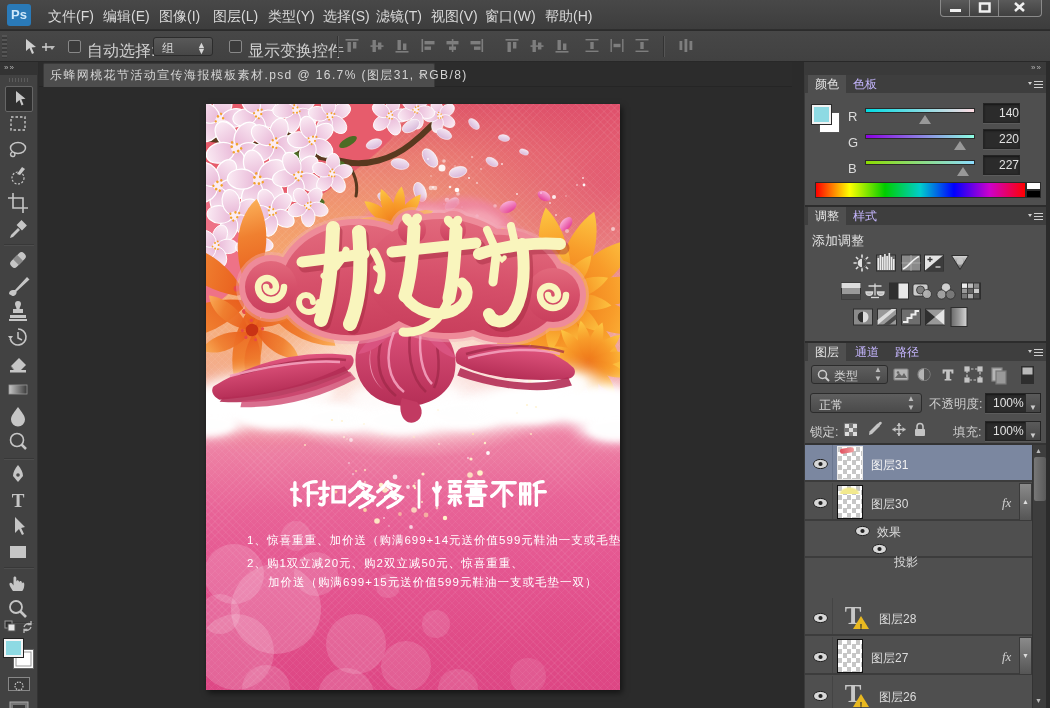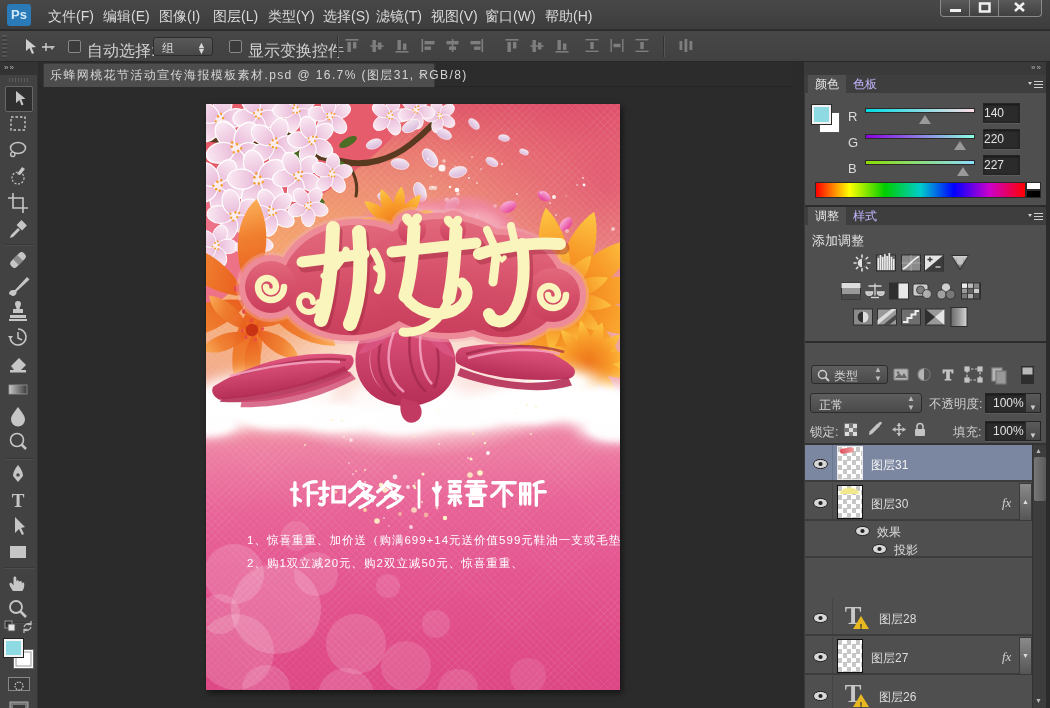--- a/index.html
+++ b/index.html
@@ -63,21 +63,21 @@
 #dockhead{position:absolute;left:0;top:0;width:258px;height:13px;background:#3a3a3a;
   color:#b5b5b5;font-size:8px;line-height:12px;text-align:right;padding-right:8px;letter-spacing:1px}
 .panel{position:absolute;left:1px;width:257px;background:#4f4f4f}
 .ptabs{position:absolute;left:0;top:0;right:0;height:18px;background:#3e3e3e}
 .ptab{position:absolute;top:0;height:18px;font-size:12px;line-height:18px;text-align:center}
 .ptab.on{background:#4f4f4f;color:#e4e4e4}
 .ptab.off{color:#c4b5fd}
 .pmenu{position:absolute;right:6px;top:5px;width:16px;height:9px}
 .numbox{position:absolute;width:37px;height:20px;background:#2b2b2b;border:1px solid #242424;
   box-shadow:inset 0 1px 2px rgba(0,0,0,.5), 0 1px 0 rgba(255,255,255,.08);
-  color:#e2e2e2;font-size:12px;line-height:18px;text-align:left}
+  color:#e2e2e2;font-size:12px;line-height:18px;text-align:right}
 .slidertrack{position:absolute;height:5px;border:1px solid #2a2a2a}
 .sthumb{position:absolute;width:0;height:0;border-left:6px solid transparent;
   border-right:6px solid transparent;border-bottom:9px solid #999}
 .sliderlabel{position:absolute;font-size:13px;color:#dcdcdc}
 
 .lrow{position:absolute;left:0;width:256px;background:#4f4f4f;border-bottom:2px solid #3c3c3c}
 .eyecol{position:absolute;left:0;top:0;width:40px;height:100%;border-right:1px solid #444}
 .lthumb{position:absolute;left:44px;width:26px;height:34px;border:1px solid #1a1a1a;
   background:
    repeating-conic-gradient(#ffffff 0 25%, #c6c6c6 0 50%) 0 0/9px 9px}
@@ -842,20 +842,21 @@
           <circle cx="322" cy="572" r="18" fill="#ffffff" opacity="0.1"></circle>
           <circle cx="140" cy="592" r="28" fill="#ffffff" opacity="0.14"></circle>
           <circle cx="60" cy="585" r="24" fill="#ffffff" opacity="0.14"></circle>
           <circle cx="14" cy="510" r="20" fill="#ffffff" opacity="0.15"></circle>
         </g>
       </g>
           </svg>
       <div class="abs" id="ptext">
         <div class="pline" style="left:41px;top:429px">1、惊喜重重、加价送（购满699+14元送价值599元鞋油一支或毛垫一双）</div>
         <div class="pline" style="left:41px;top:452px">2、购1双立减20元、购2双立减50元、惊喜重重、</div>
+        <div class="pline" style="left:62px;top:471px">加价送（购满699+15元送价值599元鞋油一支或毛垫一双）</div>
       </div>
     </div>
   </div>
 </div>
 
 <div id="dock">
   <div id="dockhead">»»</div>
 
   <div class="panel" style="top:13px;height:130px">
     <div class="ptabs">
@@ -976,20 +977,31 @@
       <rect x="108.5" y="58" width="19" height="16" fill="#6e6e6e" stroke="#2e2e2e"></rect>
           <path d="M110,71 h4.5 v-4 h4 v-3.5 h4 v-3.5 h3.5" stroke="#eee" stroke-width="2" fill="none"></path>
       <rect x="132.5" y="58" width="19" height="16" fill="#999" stroke="#2e2e2e"></rect>
           <path d="M132.5,58 L142,66 L132.5,74 z" fill="#2f2f2f"></path>
           <path d="M151.5,58 L142,66 L151.5,74 z" fill="#e4e4e4"></path>
       <rect x="156.5" y="58" width="19" height="16" fill="url(#ig)" stroke="#2e2e2e" transform="rotate(90 166 66)"></rect>
     </svg>
   </div>
 
   <div class="panel" style="top:281px;height:365px">
+    <div class="ptabs">
+      <div class="ptab on" style="left:15px;width:38px">图层</div>
+      <div class="ptab off" style="left:55px;width:38px">通道</div>
+      <div class="ptab off" style="left:95px;width:38px">路径</div>
+      <svg class="pmenu" width="16" height="9">
+            <path d="M0,2 l4,0 l-2,3 z" fill="#cfcfcf"></path>
+            <g stroke="#cfcfcf" stroke-width="1">
+              <path d="M6,1.5 h9 M6,4.5 h9 M6,7.5 h9"></path>
+            </g>
+          </svg>
+    </div>
 
     <div class="drop" style="left:18px;top:22px;width:77px;height:19px;background:linear-gradient(#5e5e5e,#4a4a4a)">
       <svg class="abs" style="left:5px;top:3px" width="13" height="13">
             <circle cx="5.5" cy="5.5" r="4" fill="none" stroke="#ccc" stroke-width="1.5"></circle>
             <path d="M8.5,8.5 L12,12" stroke="#ccc" stroke-width="2"></path>
           </svg>
       <span style="position:absolute;left:22px;top:2px">类型</span>
       <span style="position:absolute;right:5px;top:-1px;font-size:8px;color:#bbb">▲</span>
       <span style="position:absolute;right:5px;top:8px;font-size:8px;color:#bbb">▼</span>
     </div>
@@ -1092,21 +1104,21 @@
               <ellipse cx="7.5" cy="5" rx="7" ry="4.6" fill="#d8d8d8" stroke="#222" stroke-width="1"></ellipse>
               <circle cx="7.5" cy="5" r="2.1" fill="#222"></circle>
             </svg>
             <div class="lname" style="left:84px;top:2px">效果</div>
 </div>
 <div class="lrow" style="top:95px;height:18px">
   <svg class="abs" style="left:79px;top:4px" width="15" height="10">
               <ellipse cx="7.5" cy="5" rx="7" ry="4.6" fill="#d8d8d8" stroke="#222" stroke-width="1"></ellipse>
               <circle cx="7.5" cy="5" r="2.1" fill="#222"></circle>
             </svg>
-            <div class="lname" style="left:101px;top:2px">投影</div>
+            <div class="lname" style="left:101px;top:14px">投影</div>
 </div>
 <div class="lrow" style="top:153px;height:38px">
   <div class="eyecol">
               <svg class="abs" style="left:20px;top:15px" width="15" height="10">
                 <ellipse cx="7.5" cy="5" rx="7" ry="4.6" fill="#d8d8d8" stroke="#222" stroke-width="1"></ellipse>
                 <circle cx="7.5" cy="5" r="2.1" fill="#222"></circle>
               </svg>
             </div>
   <div class="abs" style="left:47px;top:4px;width:26px;height:30px;font-family:'Liberation Serif',serif;font-weight:bold;font-size:25px;color:#c8c8c8;text-align:center">T</div>
   <div class="abs" style="left:60px;top:18px;width:0;height:0;border-left:8px solid transparent;border-right:8px solid transparent;border-bottom:13px solid #e8b820"></div>

